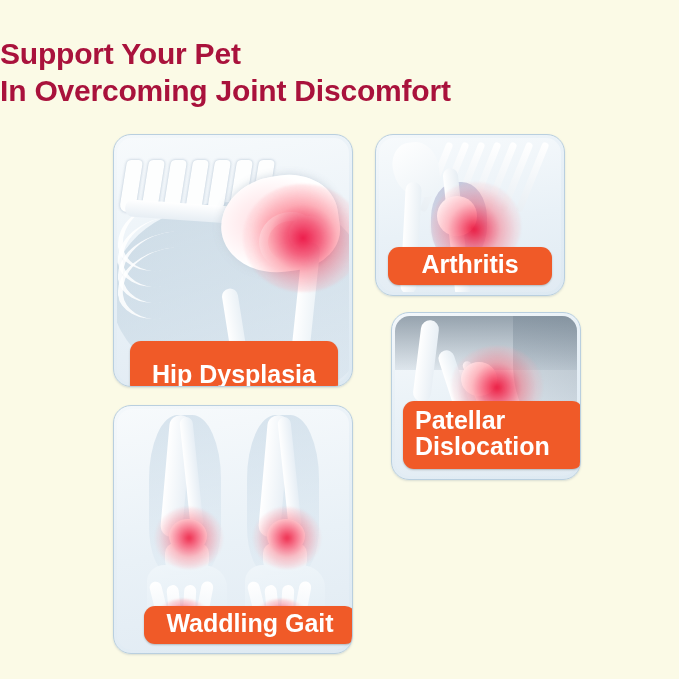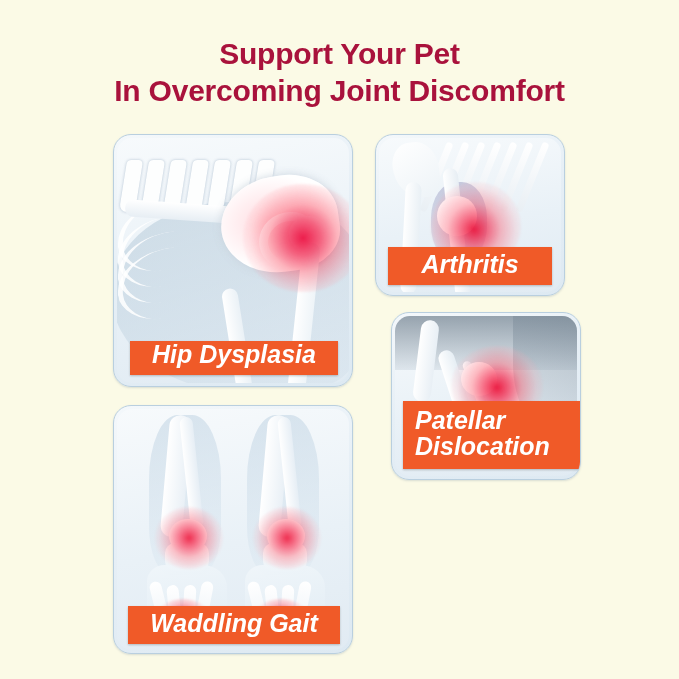--- a/index.html
+++ b/index.html
@@ -9,21 +9,21 @@
     font-family:"Liberation Sans", sans-serif;
     overflow:hidden;
     position:relative;
   }
   #root{position:absolute;inset:0;}
 
   
   .title{
     position:absolute;
     left:0;right:0;top:36px;
-    text-align:center;
+    text-align:left;
     color:#a9123c;
     font-weight:bold;
     font-size:30px;
     line-height:1.22;
     letter-spacing:-0.2px;
   }
   .title .l2{font-size:30px;}
 
   
   .card{
@@ -40,28 +40,27 @@
     border-radius:15px;
     overflow:hidden;
     background:linear-gradient(170deg,#f7fafc 0%,#e9f1f7 55%,#e1ebf3 100%);
   }
   .art{position:absolute;inset:0;}
 
   
   .badge{
     position:absolute;
     background:#f05a28;
-    border-radius:0;
+    border-radius:11px;
     color:#fff;
     font-weight:bold;
     line-height:1.04;
     box-shadow:0 1px 2px rgba(0,0,0,.22);
     z-index:5;
     white-space:pre-line;
-    font-style:italic;
   }
   .glow{position:absolute;border-radius:50%;}
 
   
   #c1{left:113px;top:134px;width:238px;height:251px;}
   #c1 .spine{position:absolute;left:6px;top:22px;width:180px;height:60px;}
   #c1 .vert{
     position:absolute;top:0;width:16px;height:52px;background:#fdfefe;
     border-radius:5px 5px 9px 9px;transform:skewX(-9deg);
     box-shadow:0 0 3px rgba(160,180,200,.8);
@@ -113,21 +112,21 @@
     border-radius:55% 40% 30% 60%;
   }
   #c1 .hipglow{
     left:126px;top:46px;width:120px;height:108px;
     background:radial-gradient(circle at 50% 50%,
       rgba(235,10,60,.92) 0%, rgba(240,40,80,.72) 22%,
       rgba(250,90,110,.46) 42%, rgba(255,150,160,.20) 65%, rgba(255,200,200,0) 80%);
     filter:blur(1px);
   }
   #c1 .badge{left:16px;top:206px;width:208px;height:34px;
-             font-size:25px;padding:0 0 0 0;text-align:center;}
+             font-size:25px;padding:20px 0 0 0;text-align:center;}
 
   
   #c2{left:375px;top:134px;width:188px;height:160px;}
   #c2 .ribs2{position:absolute;left:54px;top:2px;width:140px;height:70px;}
   #c2 .r{
     position:absolute;top:0;width:7px;height:74px;
     background:linear-gradient(180deg,#ffffff,#e9eff4);
     border-radius:4px;transform:rotate(22deg);
   }
   #c2 .scap{
@@ -409,17 +408,17 @@
           <div class="toe" style="left:16px;top:166px;transform:rotate(-14deg)"></div>
           <div class="toe" style="left:30px;top:170px;transform:rotate(-6deg)"></div>
           <div class="toe" style="left:44px;top:170px;transform:rotate(3deg)"></div>
           <div class="toe" style="left:58px;top:166px;transform:rotate(11deg)"></div>
           <div class="gl-ankle"></div>
           <div class="gl-toe"></div>
         </div>
 
       </div>
     </div>
-    <div class="badge" style="background: rgb(240, 90, 40); color: rgb(255, 255, 255);">Waddling Gait</div>
+    <div class="badge" style="background: rgb(240, 90, 40); color: rgb(255, 255, 255); margin-left: 16px;">Waddling Gait</div>
   </div>
 
 
 </div>
 
 </body></html>

